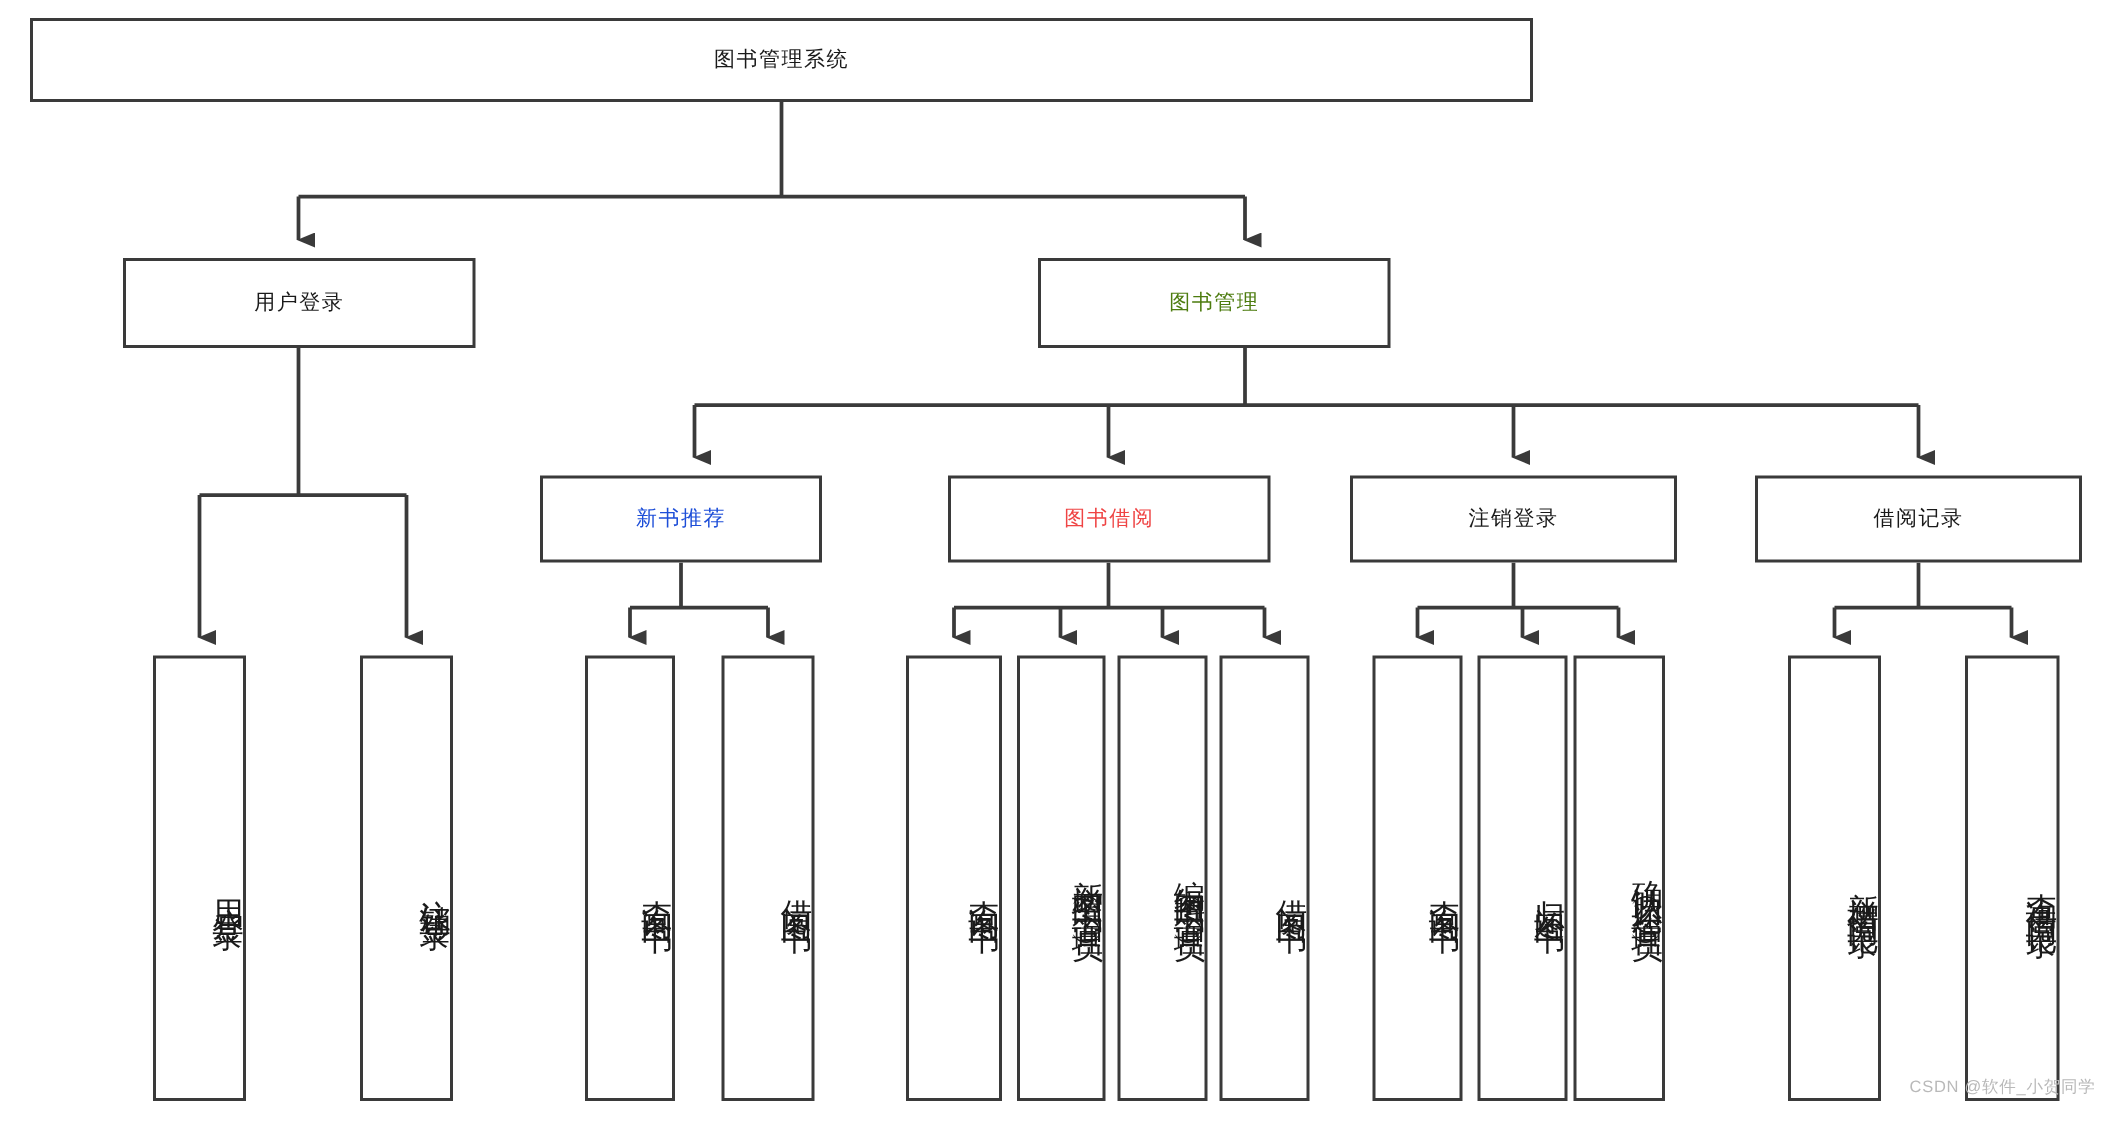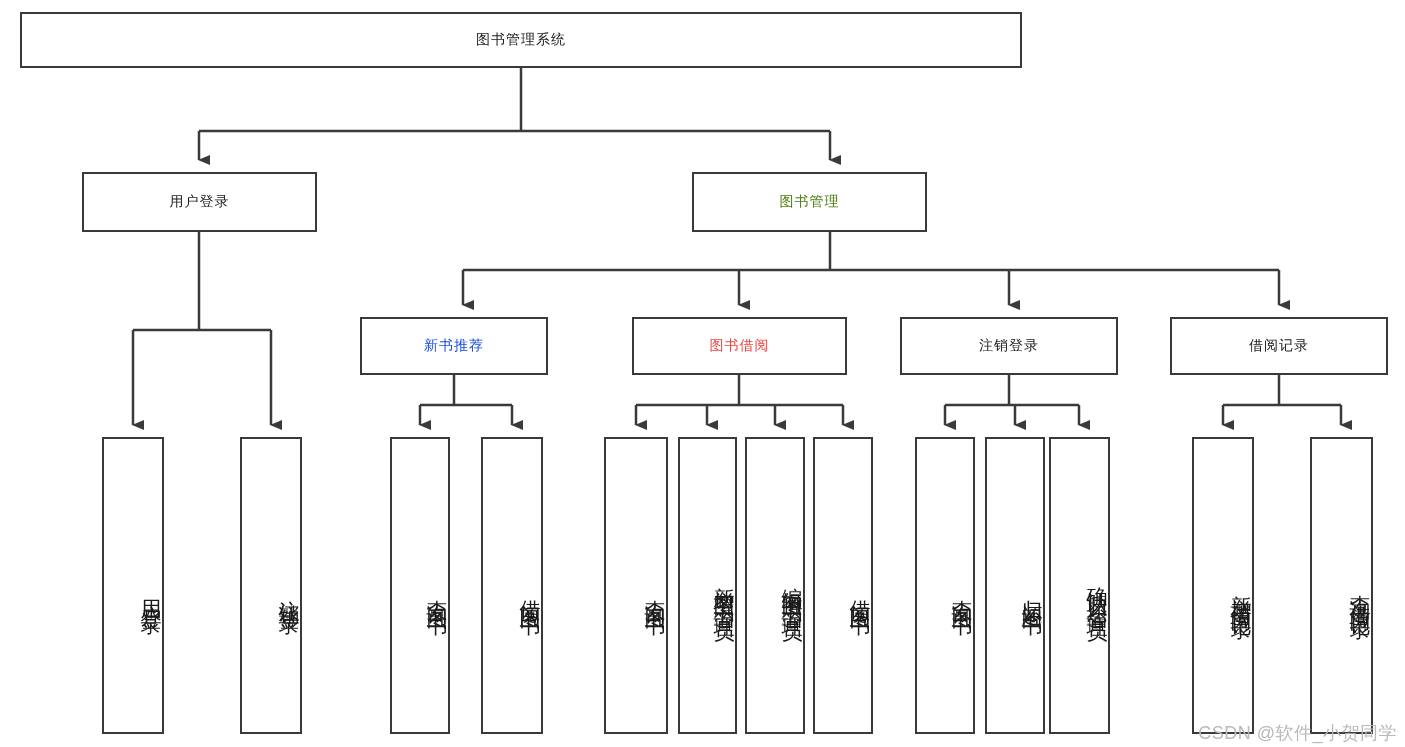--- a/index.html
+++ b/index.html
@@ -7,21 +7,21 @@
        font-family:"Liberation Sans","DejaVu Sans",sans-serif;}
   #stage{position:relative;width:1405px;height:747px;background:#fff;}
   svg.wires{position:absolute;left:0;top:0;width:1405px;height:747px;}
   .node{position:absolute;box-sizing:border-box;background:#ffffff;
         border:2.5px solid #3a3a3a;display:flex;align-items:center;
         justify-content:center;color:#1a1a1a;}
   .node.h{font-size:14px;letter-spacing:1px;}
   .node.v{writing-mode:vertical-rl;text-orientation:upright;
           font-size:21px;letter-spacing:5px;padding-top:14px;
           align-items:flex-start;justify-content:center;line-height:1.0;}
-  .watermark{position:absolute;right:8px;bottom:2px;font-size:18px;
+  .watermark{position:absolute;right:8px;bottom:15px;font-size:11px;
              color:#b9b9b9;white-space:nowrap;letter-spacing:.5px;}
 </style>
 </head>
 <body>
 
 <div id="stage">
 
   <svg class="wires" viewBox="0 0 1405 747" xmlns="http://www.w3.org/2000/svg">
     <defs>
       <marker id="ah" markerWidth="10" markerHeight="12" refX="5" refY="11" orient="auto" markerUnits="userSpaceOnUse">

